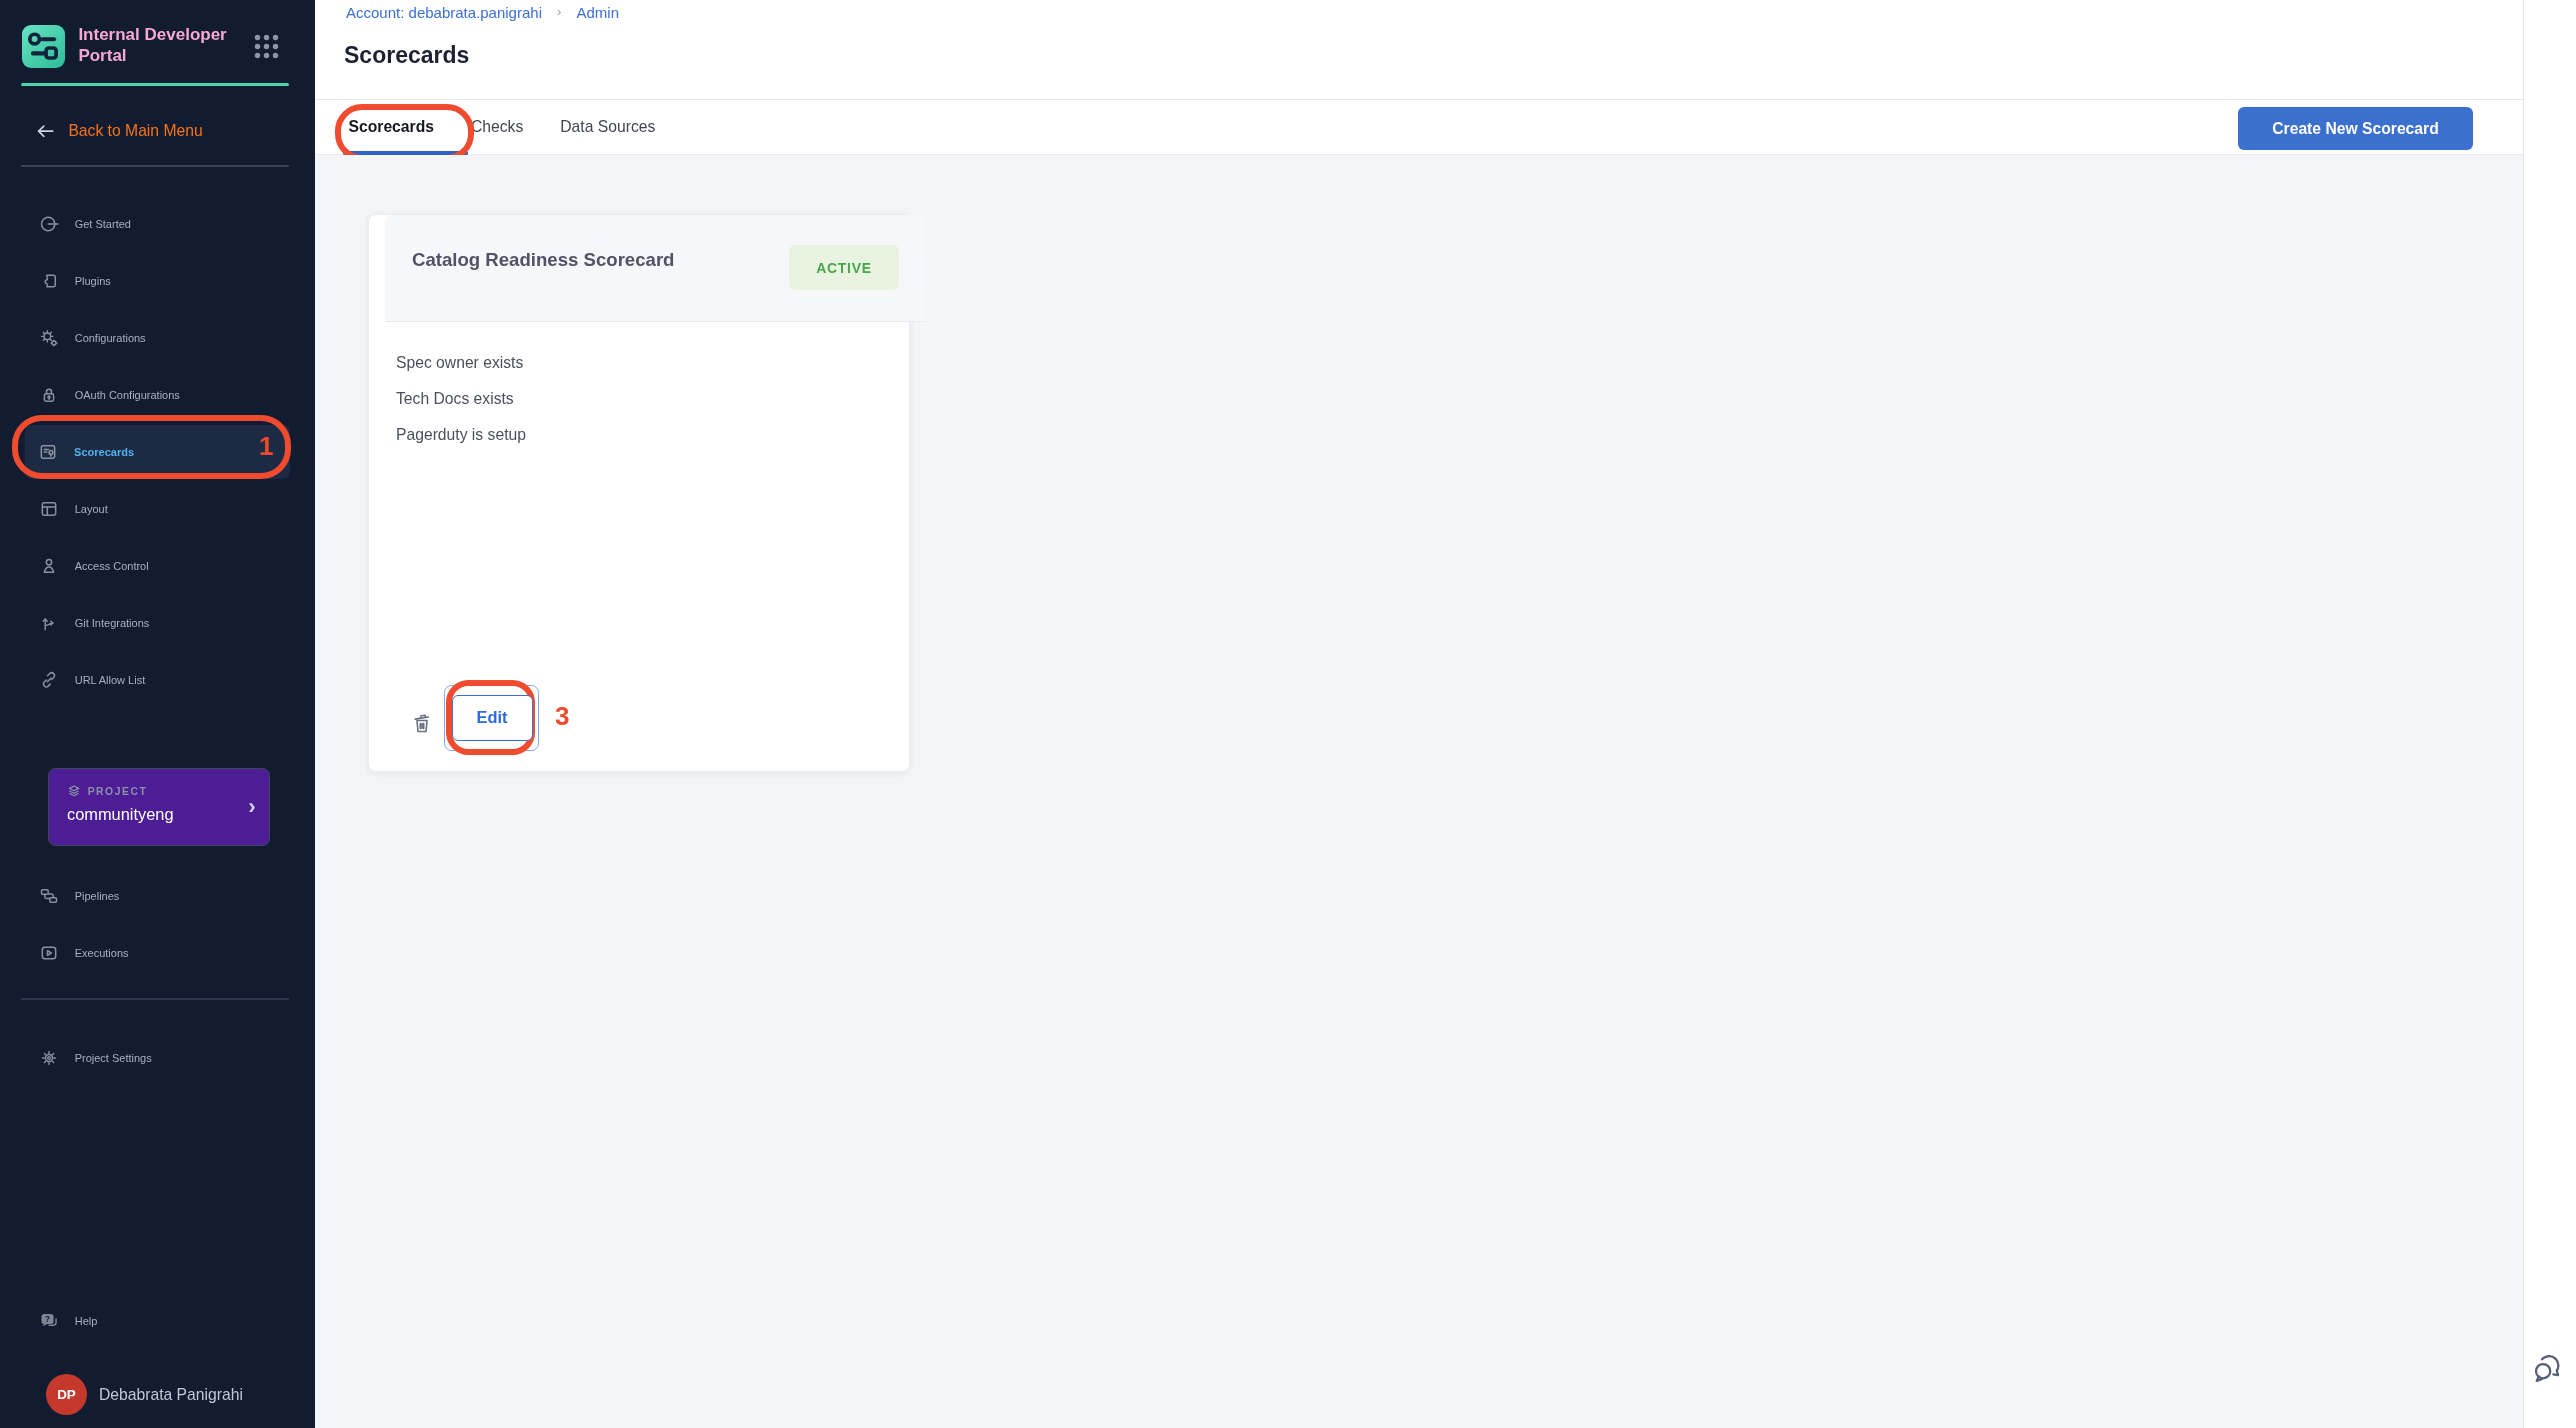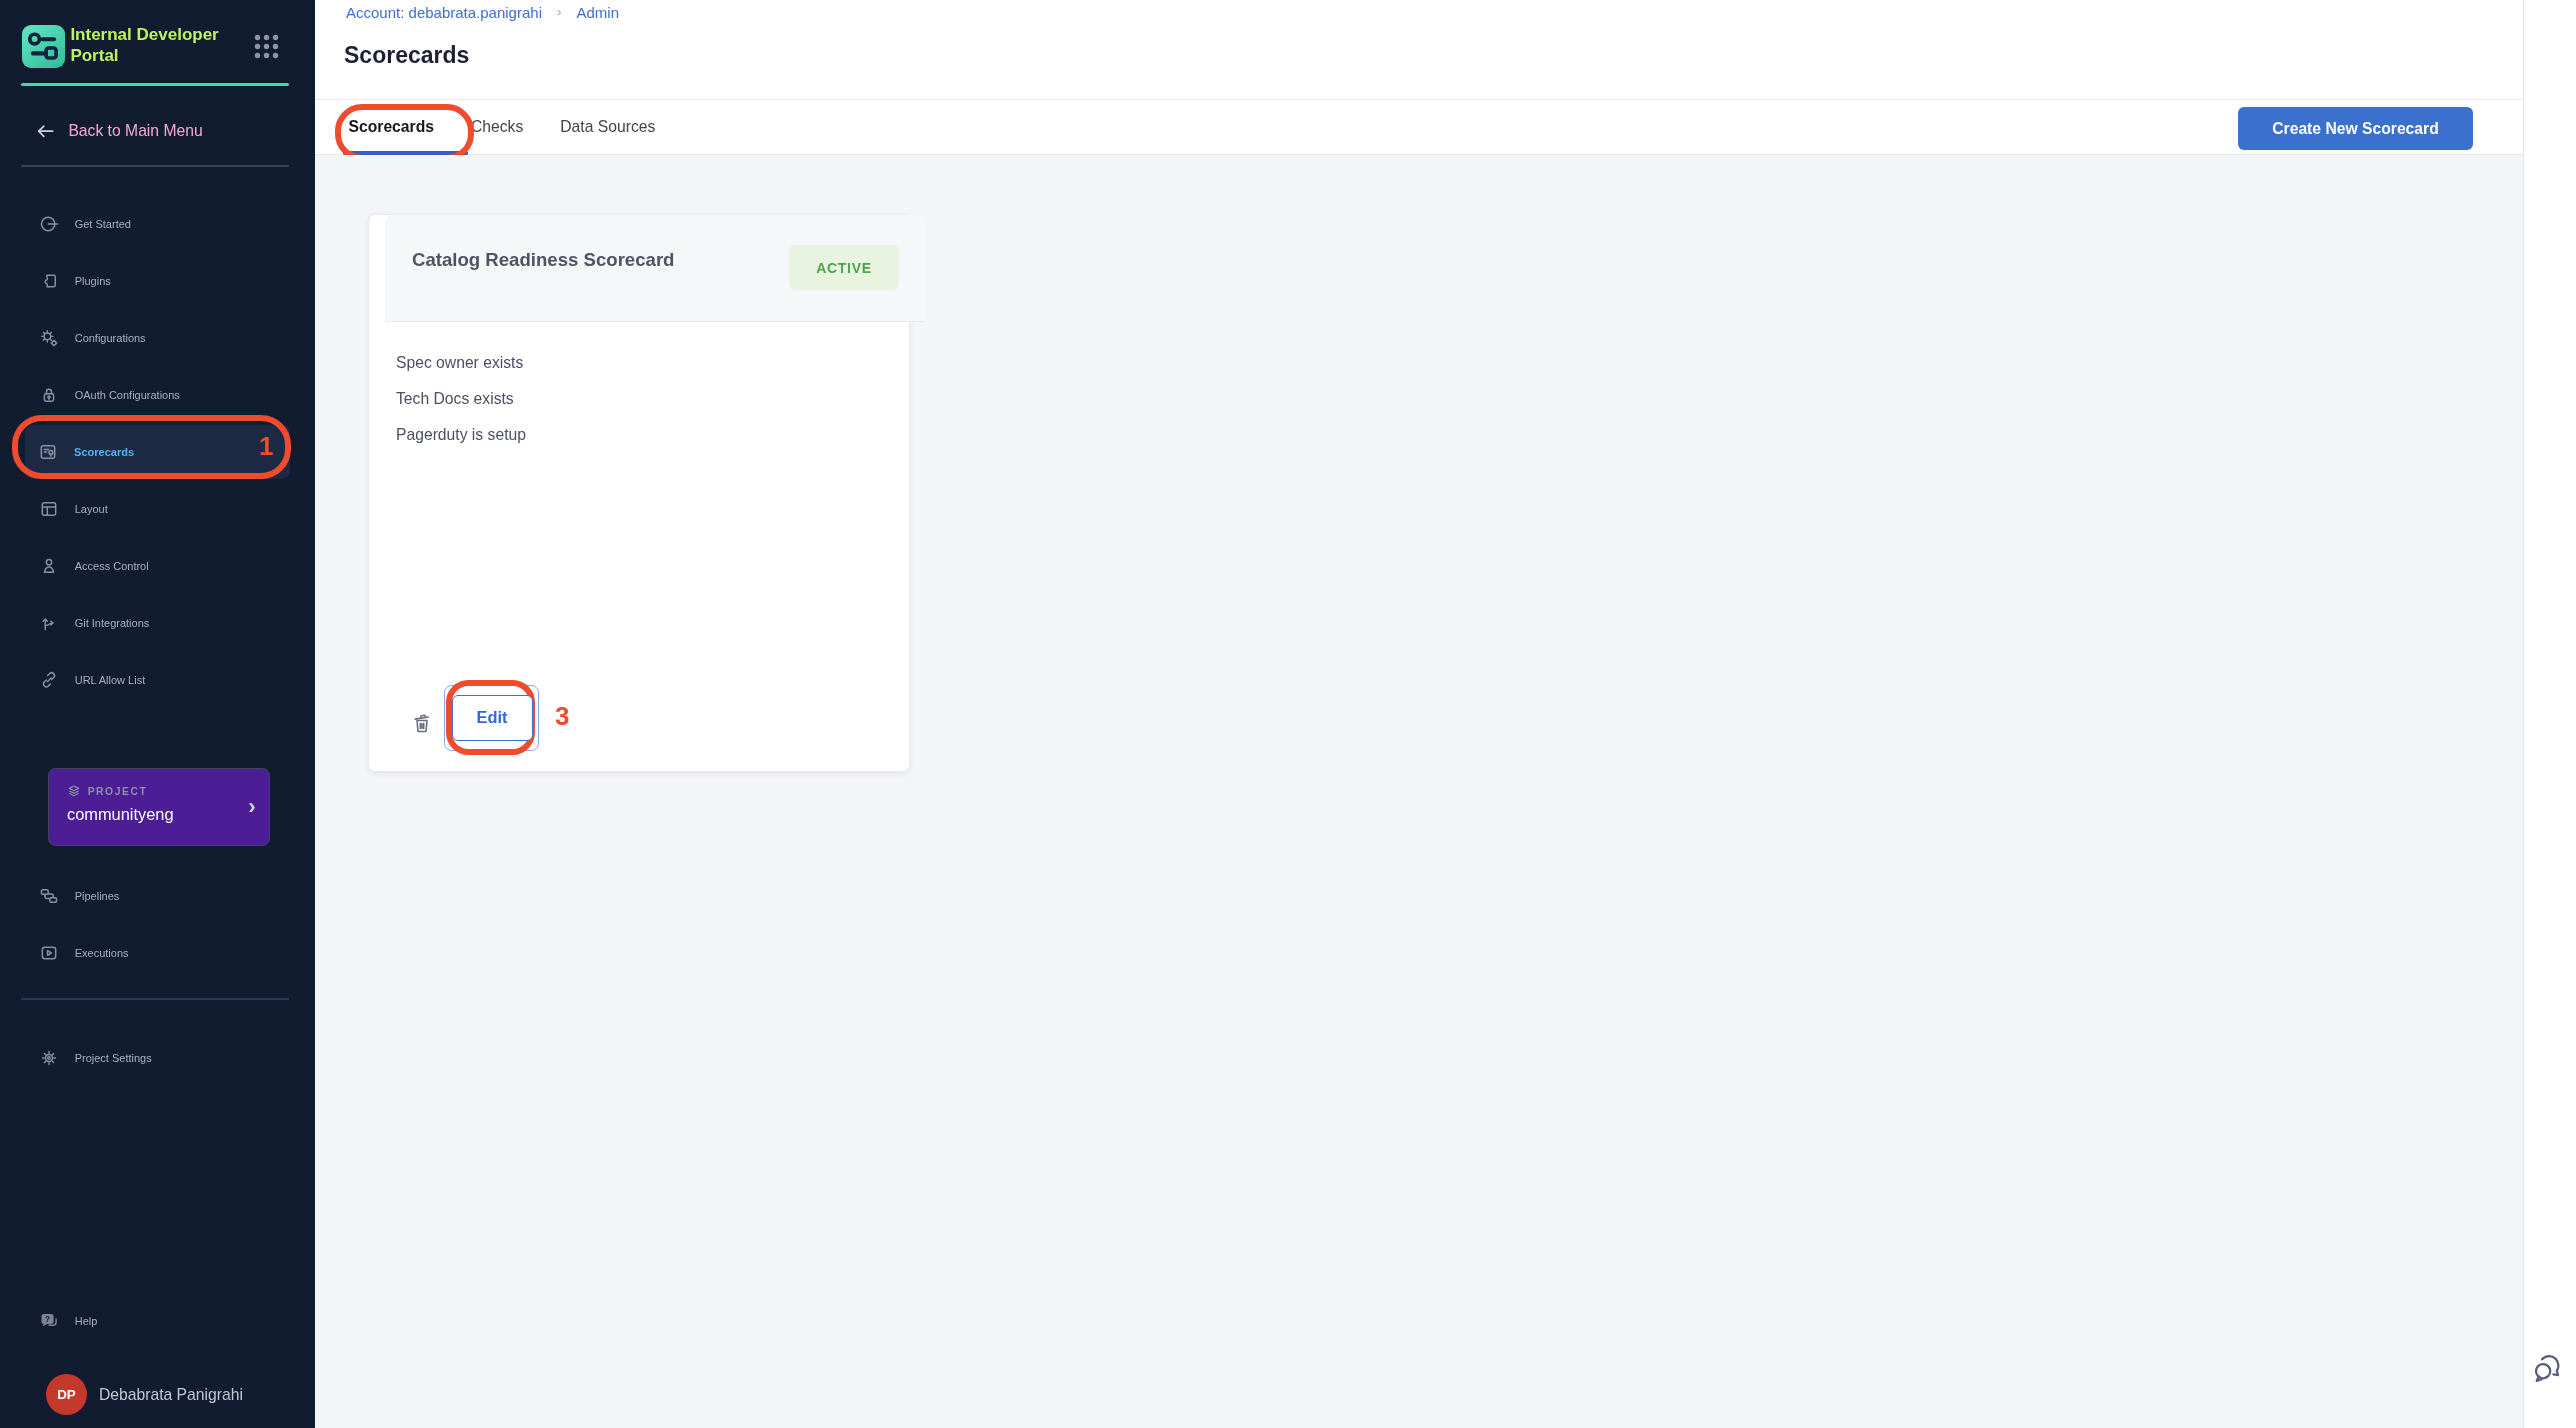--- a/index.html
+++ b/index.html
@@ -4,28 +4,28 @@
 <style>
   * { margin:0; padding:0; box-sizing:border-box; }
   html,body { width:2576px; height:1428px; overflow:hidden; background:#ffffff;
     font-family:"Liberation Sans", sans-serif; }
 
   
   .sidebar { position:absolute; left:0; top:0; width:315px; height:1428px; background:#111c31; }
   .logo-row { position:absolute; left:22.4px; top:22.4px; width:276px; height:48px; }
   .logo-box { position:absolute; left:0; top:2.2px; width:43px; height:43px; border-radius:9px;
     background:linear-gradient(140deg,#67e3c3 0%,#2dbd98 100%); }
-  .logo-title { position:absolute; left:48px; top:1.5px; width:160px; color:#bef264;
+  .logo-title { position:absolute; left:56px; top:1.5px; width:160px; color:#f9a8d4;
     font-size:17px; line-height:21.6px; font-weight:bold; }
   .grid-icon { position:absolute; left:231px; top:10.4px; width:27px; height:27px; cursor:pointer; }
   .teal-rule { position:absolute; left:21px; top:83px; width:268px; height:3px;
     background:#4cd4ab; border-radius:1.5px; }
 
   .back-row { position:absolute; left:34px; top:113px; height:36px; display:flex; align-items:center; gap:12px; cursor:pointer; }
-  .back-row .lbl { color:#f9a8d4; font-size:15.7px; }
+  .back-row .lbl { color:#f97316; font-size:15.7px; }
   .back-divider { position:absolute; left:21px; top:165px; width:268px; height:1.5px;
     background:#4b5569; border-radius:1.5px; opacity:.7; }
 
   .nav { position:absolute; left:0; top:195px; width:315px; }
   .nav-item { height:57px; display:flex; align-items:center; padding-left:39px; cursor:pointer; }
   .nav-item .nicon { width:20px; height:20px; flex:0 0 20px; margin-right:15.7px; }
   .nav-item .nlabel { color:#a7b0bf; font-size:11px; }
   .nav-item.selected { margin:0 25px; height:54px; padding-left:13.4px; margin-top:1.5px; margin-bottom:1.5px;
     background:#1d2a43; border-radius:7.5px; }
   .nav-item.selected .nlabel { color:#4fb3ef; font-weight:bold; }

